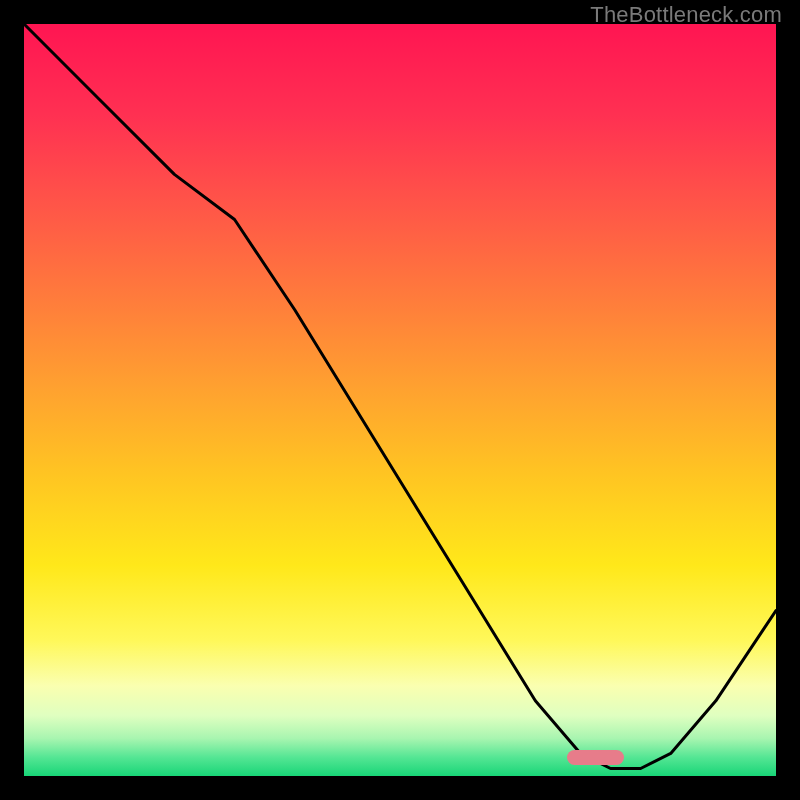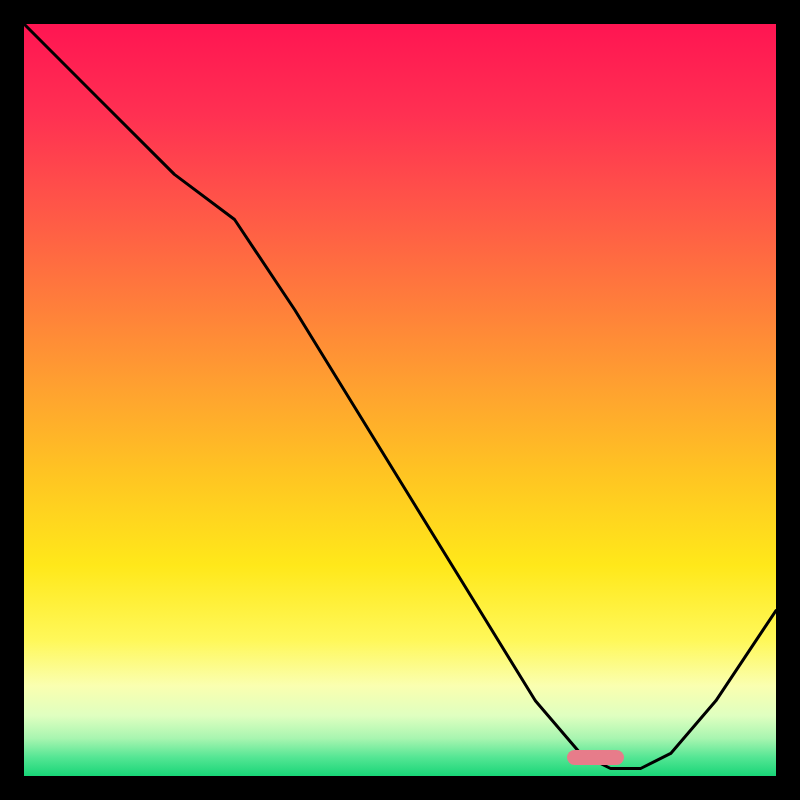--- a/index.html
+++ b/index.html
@@ -77,14 +77,15 @@
     </svg>
 
     <svg class="curve" viewBox="0 0 100 100" preserveAspectRatio="none">
       <polyline id="curve-path" fill="none" stroke="#000" stroke-width="0.45" stroke-linejoin="round" stroke-linecap="round" vector-effect="non-scaling-stroke" style="stroke-width:3px" points="0,0 10,10 20,20 28,26 36,38 44,51 52,64 60,77 68,90 74,97 78,99 82,99 86,97 92,90 100,78"></polyline>
     </svg>
 
     <div class="marker" id="marker" style="left: 543.32px; top: 726.432px; width: 56.4px; height: 15.04px; background: rgb(231, 124, 138);"></div>
 
   </div>
 
+  <div class="watermark">TheBottleneck.com</div>
 
 </div>
 
 </body></html>

